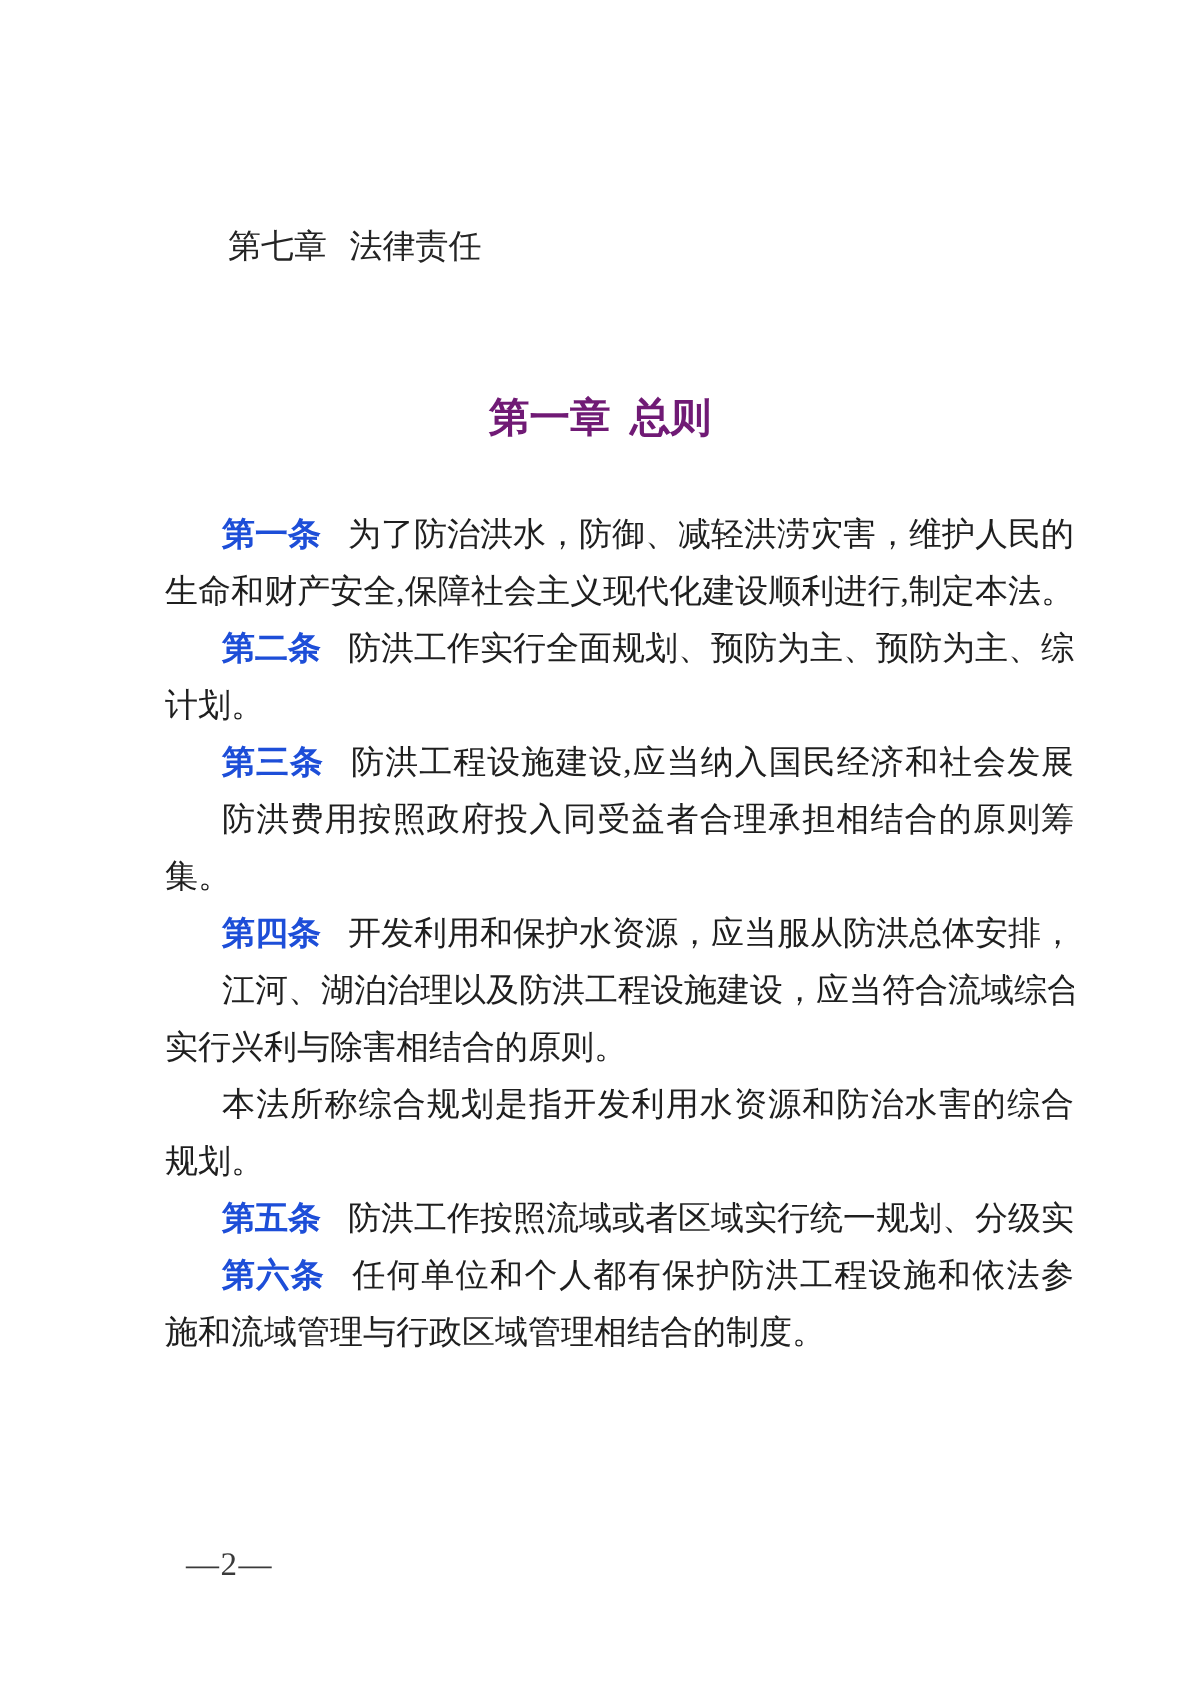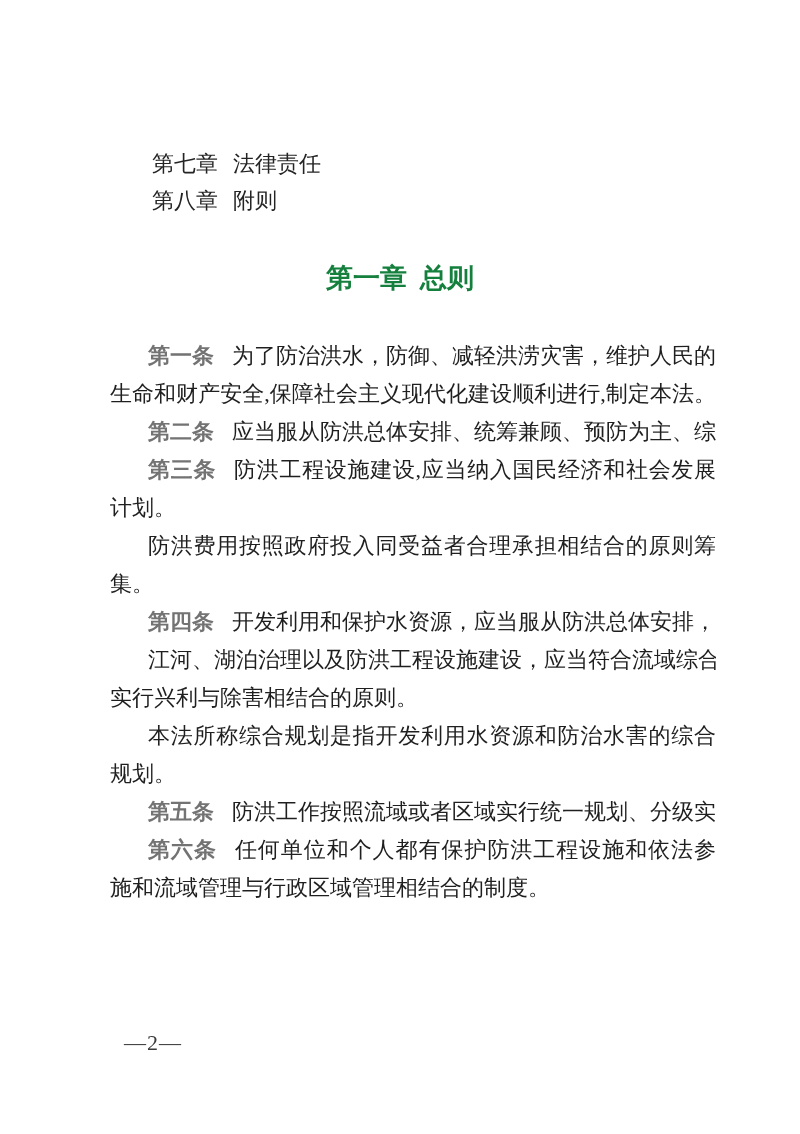--- a/index.html
+++ b/index.html
@@ -26,39 +26,39 @@
   
   .heading {
     position: absolute;
     top: 258px; left: 0;
     width: 800px;
     margin: 0;
     text-align: center;
     font-size: 27px;
     line-height: 40px;
     font-weight: bold;
-    color: #15803d;
+    color: #701a75;
     font-family: "Liberation Sans", sans-serif;
   }
   .heading .heading-title { margin-left: 13px; }
   
   .bodytext {
     position: absolute;
     top: 337px; left: 110px;
     width: 606px;
     font-size: 22px;
     line-height: 38px;
     color: #1f1f1f;
   }
   .ln { white-space: nowrap; overflow: hidden; }
   .ln.indent { padding-left: 38px; }
   .ln.full { text-align: justify; text-align-last: justify; }
   .art {
     font-weight: bold;
-    color: #737373;
+    color: #1d4ed8;
     font-family: "Liberation Sans", sans-serif;
     margin-right: 18px;
   }
   
   .pagenum {
     position: absolute;
     top: 1028px; left: 124px;
     font-size: 22px;
     line-height: 30px;
     color: #3a3a3a;
@@ -67,41 +67,38 @@
 </style>
 </head>
 <body>
 
 <div class="page">
 
   <div class="toc">
     <div class="toc-row">
       <span class="toc-ch">第七章</span><span class="toc-ti">法律责任</span>
     </div>
-    <div class="toc-row">
-      <span class="toc-ch">第八章</span><span class="toc-ti">附则</span>
-    </div>
   </div>
 
   <h1 class="heading">
     <span>第一章</span><span class="heading-title">总则</span>
   </h1>
 
   <div class="bodytext">
 
     <div class="ln indent full"><span class="art">第一条</span><span>为了防治洪水，防御、减轻洪涝灾害，维护人民的</span></div>
 
     <div class="ln full"><span>生命和财产安全,保障社会主义现代化建设顺利进行,制定本法。</span></div>
 
-    <div class="ln indent full"><span class="art">第二条</span><span>应当服从防洪总体安排、统筹兼顾、预防为主、综</span></div>
+    <div class="ln indent full"><span class="art">第二条</span><span>防洪工作实行全面规划、预防为主、预防为主、综</span></div>
 
 
+    <div class="ln"><span>计划。</span></div>
+
     <div class="ln indent full"><span class="art">第三条</span><span>防洪工程设施建设,应当纳入国民经济和社会发展</span></div>
-
-    <div class="ln"><span>计划。</span></div>
 
     <div class="ln indent full"><span>防洪费用按照政府投入同受益者合理承担相结合的原则筹</span></div>
 
     <div class="ln"><span>集。</span></div>
 
     <div class="ln indent full"><span class="art">第四条</span><span>开发利用和保护水资源，应当服从防洪总体安排，</span></div>
 
     <div class="ln indent full"><span>江河、湖泊治理以及防洪工程设施建设，应当符合流域综合</span></div>
 
     <div class="ln"><span>实行兴利与除害相结合的原则。</span></div>

